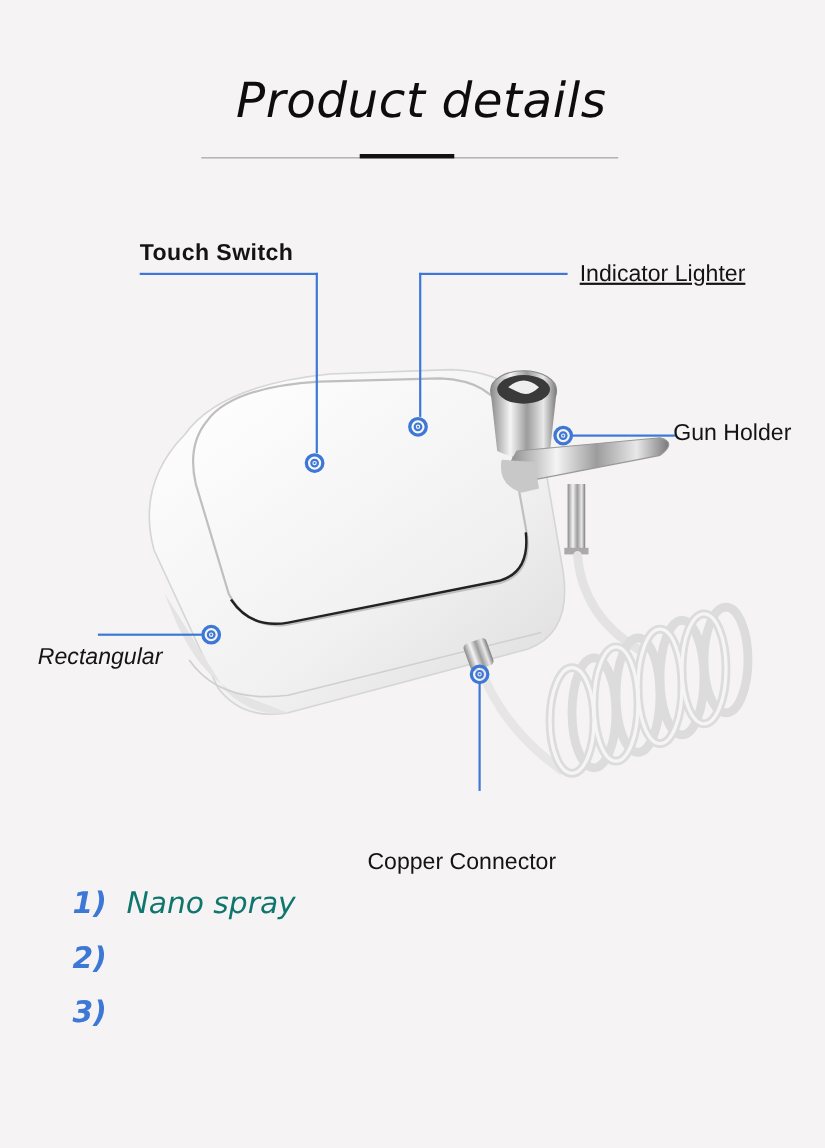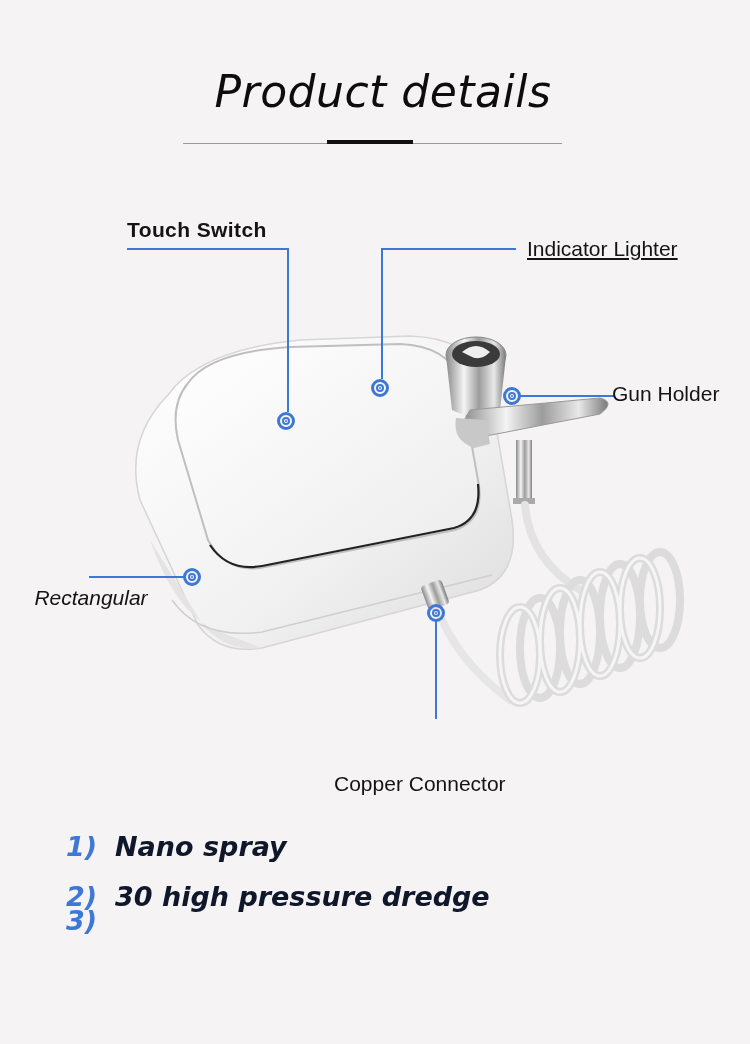--- a/index.html
+++ b/index.html
@@ -11,21 +11,21 @@
   .callout-label{font-size:21px;color:#141414;white-space:nowrap;}
   .callout-label.bold{font-weight:bold;letter-spacing:0.4px;margin-left:20px;}
   .line{background:#3e78d6;}
   .target{width:18px;height:18px;border:3px solid #3e78d6;border-radius:50%;box-sizing:border-box;}
   .target::before{content:"";position:absolute;left:2px;top:2px;width:8px;height:8px;border:2px solid #3e78d6;border-radius:50%;box-sizing:border-box;}
   .target::after{content:"";position:absolute;left:5px;top:5px;width:2px;height:2px;background:#3e78d6;border-radius:50%;}
   .rect-label{text-align:center;line-height:23px;}
   .features{left:66px;top:806px;}
   .feature{display:flex;align-items:baseline;height:49.5px;font-family:"DejaVu Sans",sans-serif;font-style:italic;font-size:27px;}
   .feature .num{color:#3e78d6;width:49px;font-weight:bold;}
-  .feature .txt{color:#0f172a;font-weight:bold;margin-top:25px;}
+  .feature .txt{color:#0f766e;font-weight:normal;}
   svg{position:absolute;left:0;top:0;}
 </style>
 </head>
 <body>
 
 <div class="abs title">Product details</div>
 <div class="abs title-rule"></div>
 <div class="abs title-bar"></div>
 
 <svg width="750" height="1044">
@@ -117,18 +117,17 @@
 <div class="abs line" style="left:435px;top:621px;width:2px;height:98px;"></div>
 <div class="abs callout-label" style="left:334px;top:752px;margin-top:20px;">Copper Connector</div>
 
 <div class="abs features">
   <div class="feature">
     <span class="num">1)</span>
     <span class="txt">Nano spray</span>
   </div>
   <div class="feature">
     <span class="num">2)</span>
-    <span class="txt">30 high pressure dredge</span>
   </div>
   <div class="feature">
     <span class="num">3)</span>
   </div>
 </div>
 
 </body></html>

